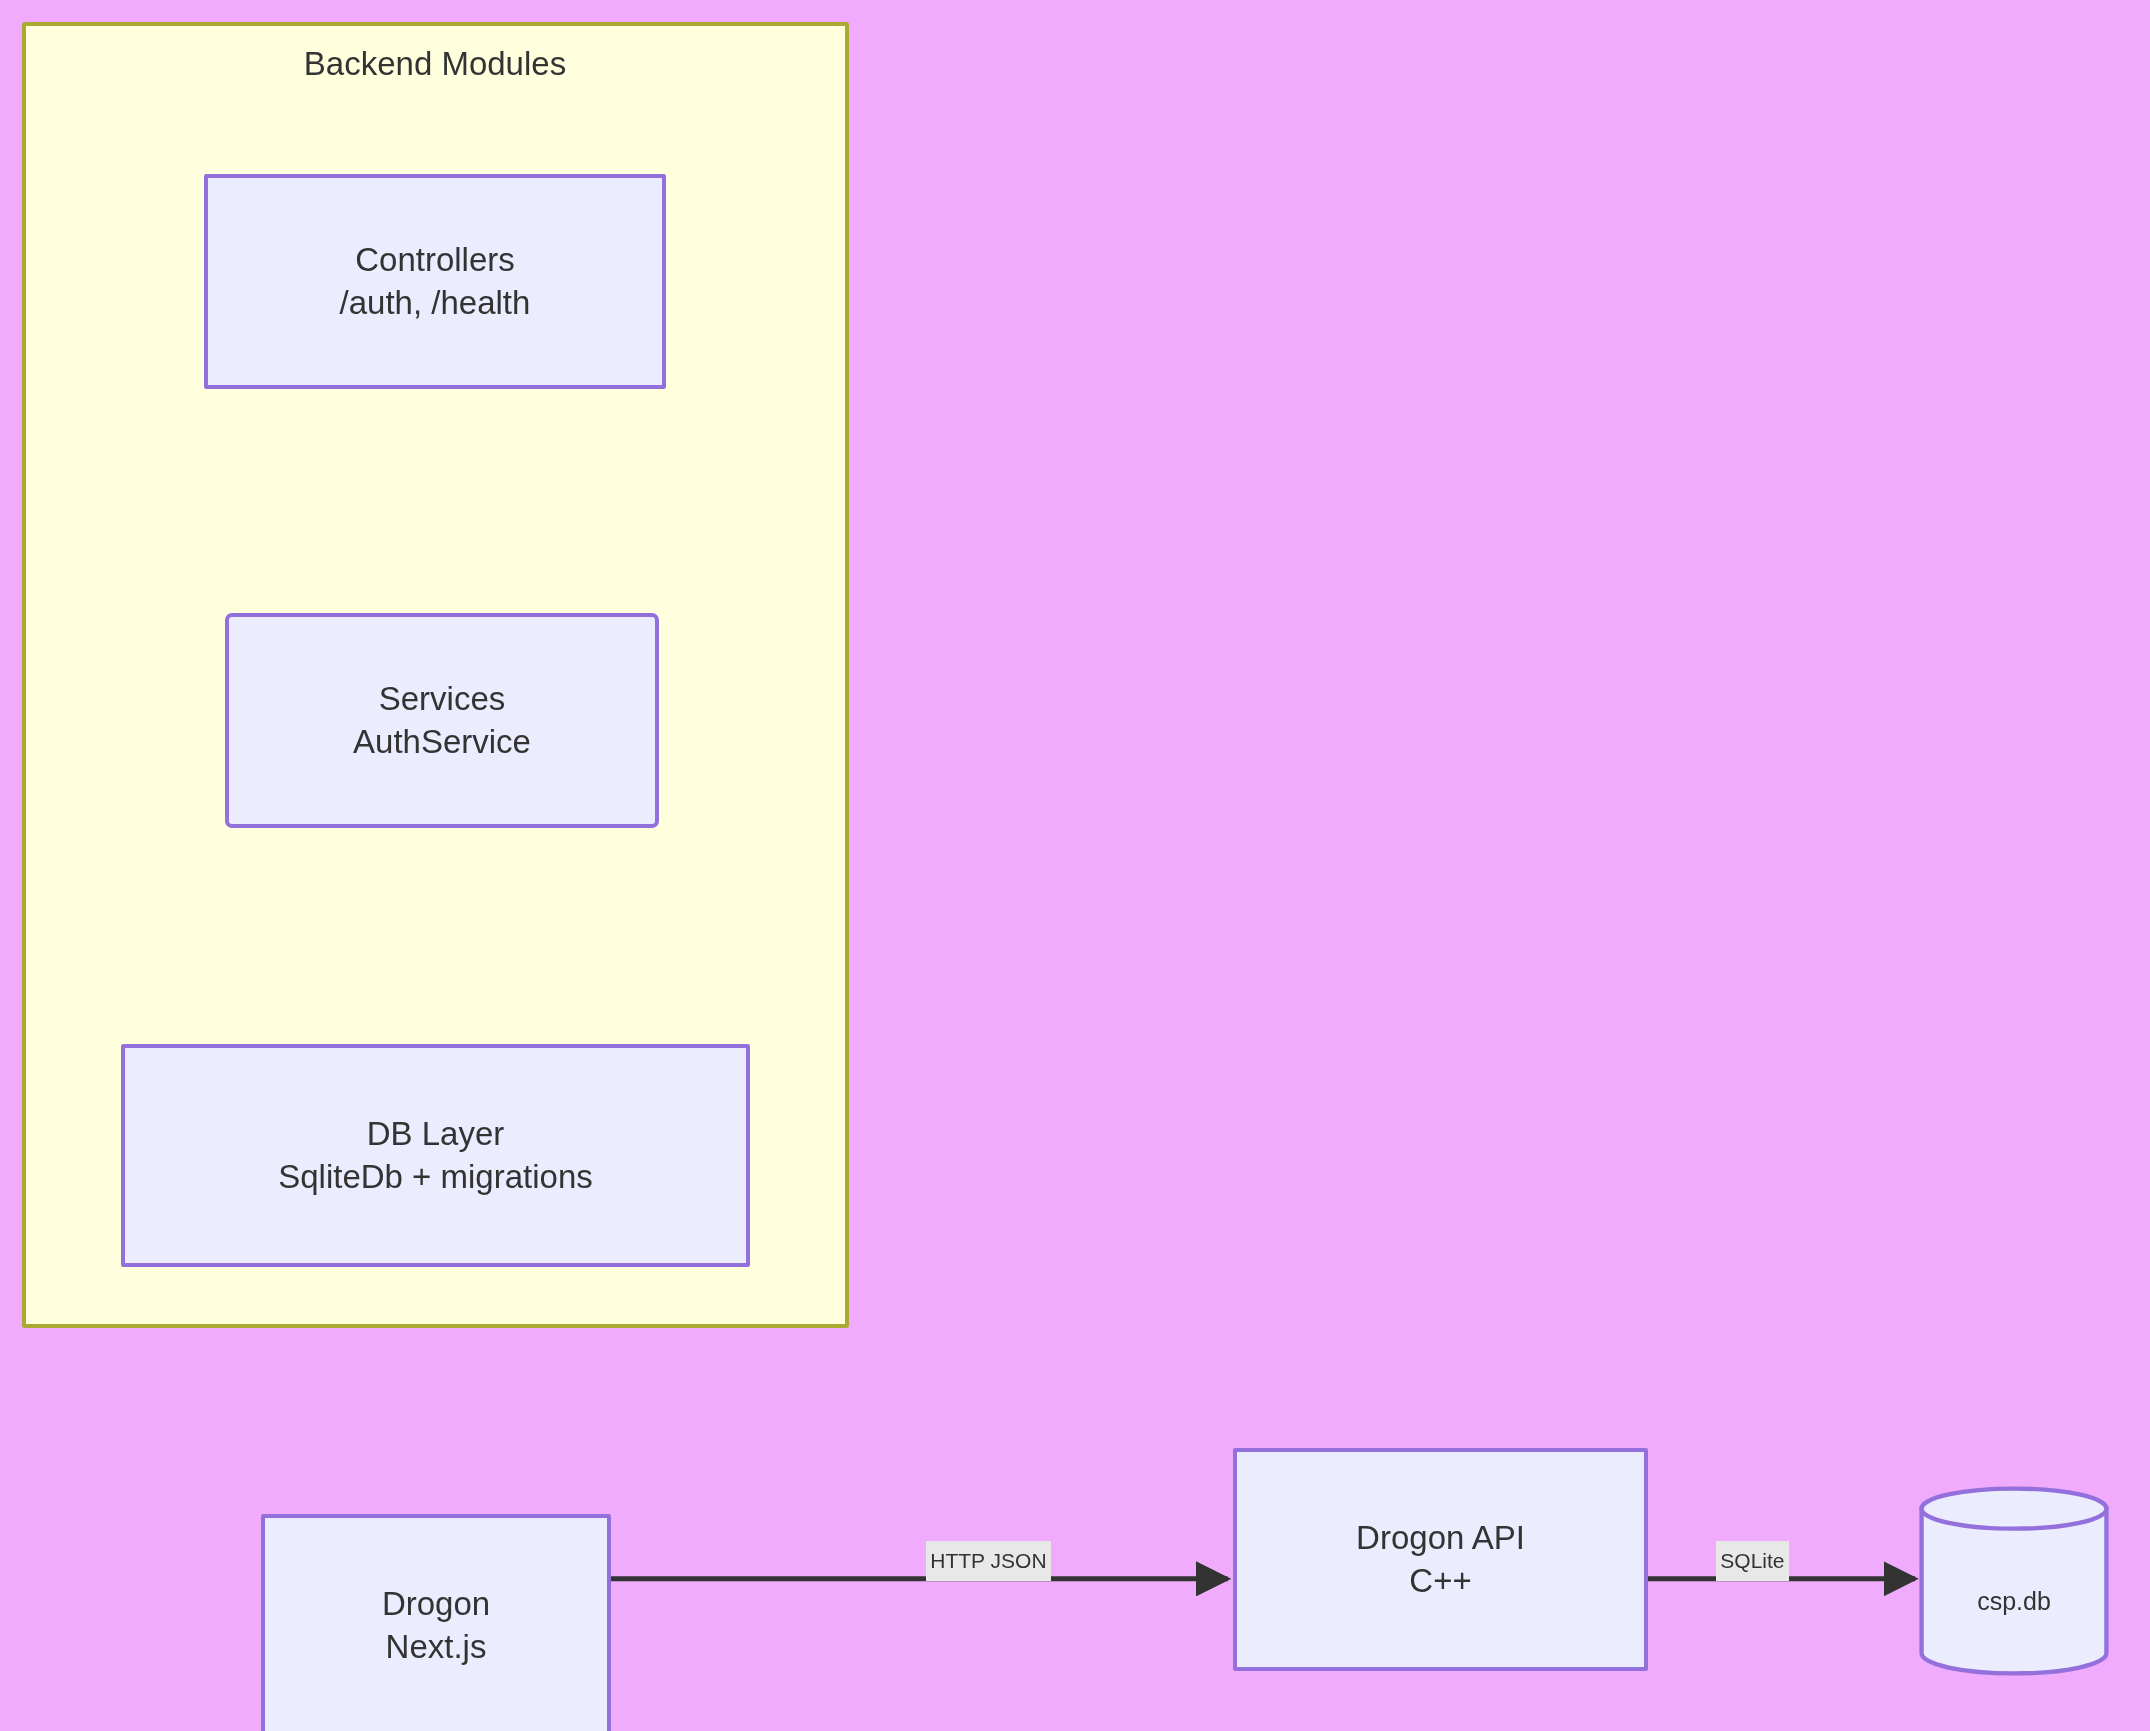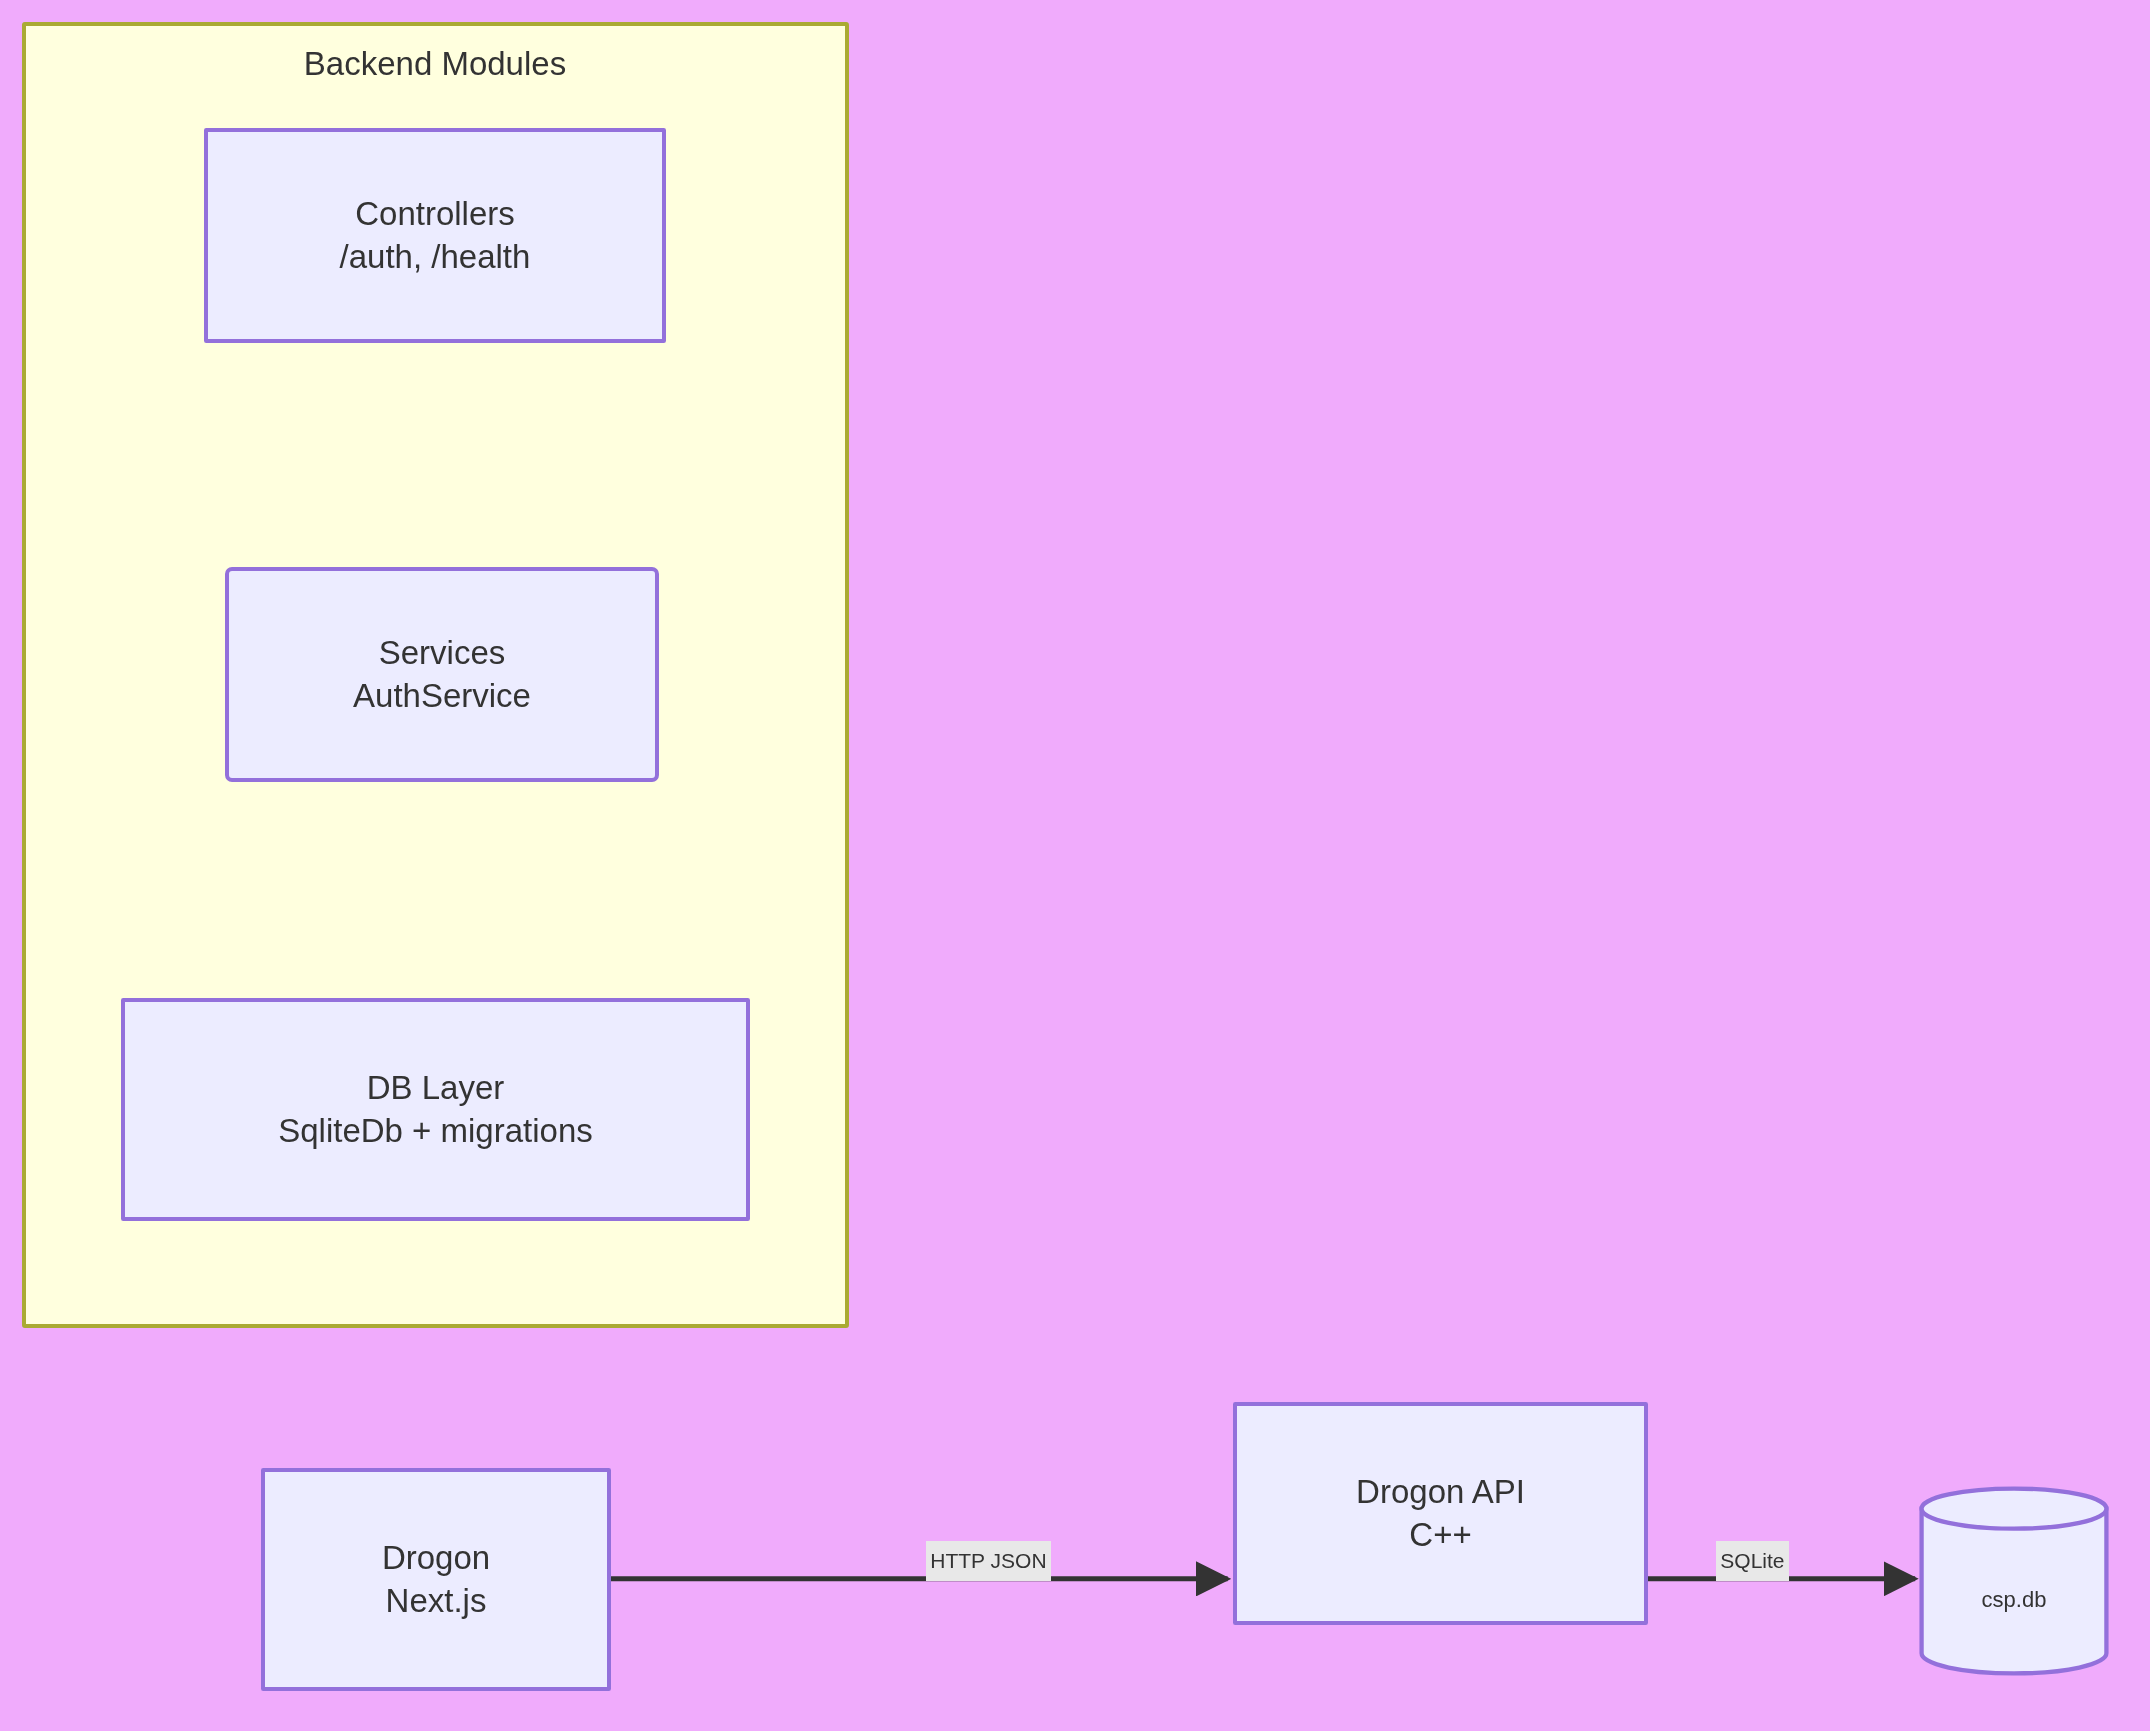--- a/index.html
+++ b/index.html
@@ -53,34 +53,35 @@
     border: 4.3px solid #9370db;
     border-radius: 2.2px;
     display: flex;
     flex-direction: column;
     align-items: center;
     justify-content: center;
     color: #333333;
     font-size: 33px;
     line-height: 1.30;
     text-align: center;
+    margin-top: 46px;
   }
   .node .line { white-space: nowrap; display: block; }
 
   
   .cyl {
     position: absolute;
   }
   .cyl .cyl-label {
     position: absolute;
     left: 0;
     right: 0;
     text-align: center;
     color: #333333;
-    font-size: 22px;
+    font-size: 25px;
     white-space: nowrap;
   }
 
   
   .edge-label {
     position: absolute;
     background: #e8e8e8;
     color: #333333;
     font-size: 21px;
     line-height: 1.0;

